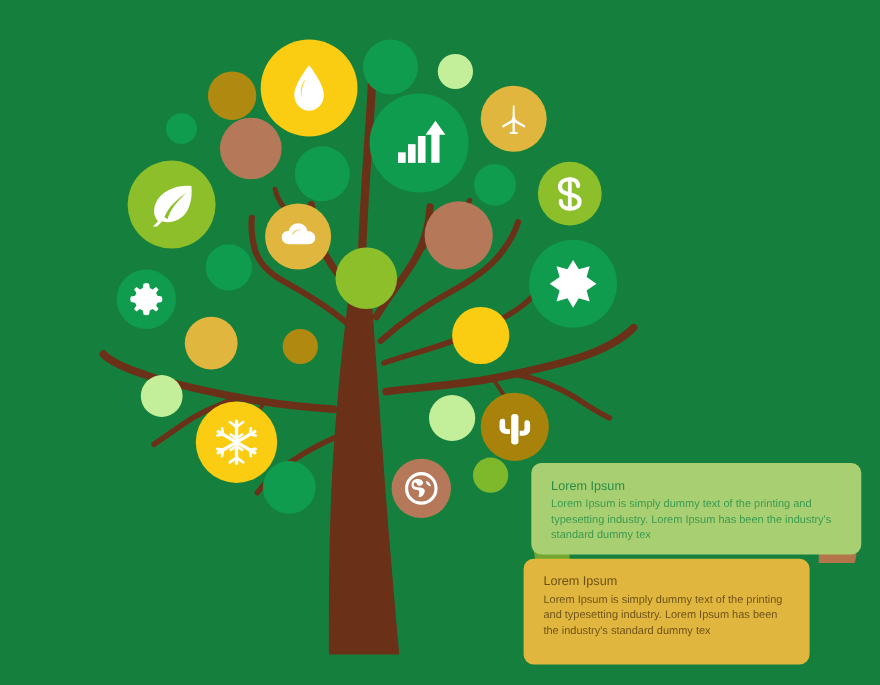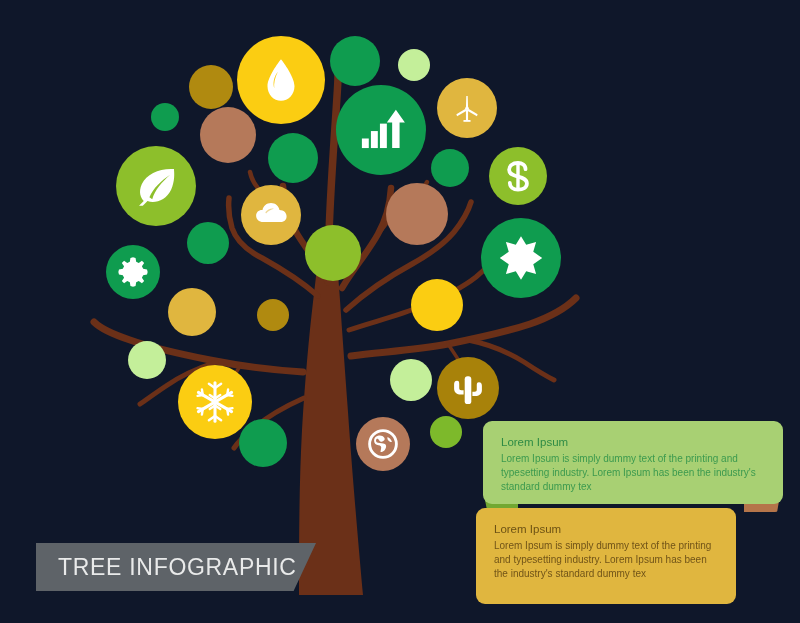--- a/index.html
+++ b/index.html
@@ -7,21 +7,21 @@
     padding: 0;
     background: #ffffff;
   }
   body {
     font-family: "Liberation Sans", sans-serif;
   }
   #canvas {
     position: relative;
     width: 800px;
     height: 623px;
-    background: #0f172a;
+    background: #15803d;
     overflow: hidden;
   }
   #tree-svg {
     position: absolute;
     left: 0;
     top: 0;
     width: 800px;
     height: 623px;
   }
   .title-banner {
@@ -317,17 +317,14 @@
   <div class="callout callout-green">
     <p class="callout-title">Lorem Ipsum</p>
     <p class="callout-body">Lorem Ipsum is simply dummy text of the printing and typesetting industry. Lorem Ipsum has been the industry's standard dummy tex</p>
   </div>
 
   <div class="callout callout-yellow">
     <p class="callout-title">Lorem Ipsum</p>
     <p class="callout-body">Lorem Ipsum is simply dummy text of the printing and typesetting industry. Lorem Ipsum has been the industry's standard dummy tex</p>
   </div>
 
-  <div class="title-banner">
-    <span class="title-banner-text">TREE INFOGRAPHIC</span>
-  </div>
 
 </div>
 
 </body></html>

